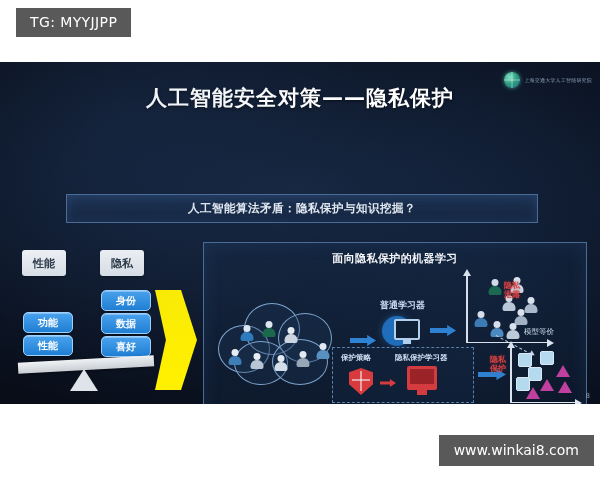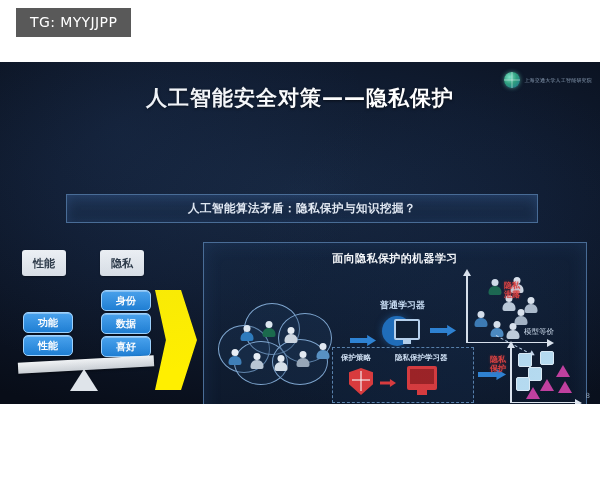--- a/index.html
+++ b/index.html
@@ -608,13 +608,14 @@
 
       <div class="red-note" style="left:286px; top:112px;">
         <span>隐私</span><br>
         <span>保护</span>
       </div>
     </div>
 
     <div class="page-num">8</div>
   </div>
 
+  <div class="watermark">www.winkai8.com</div>
 </div>
 
 </body></html>

